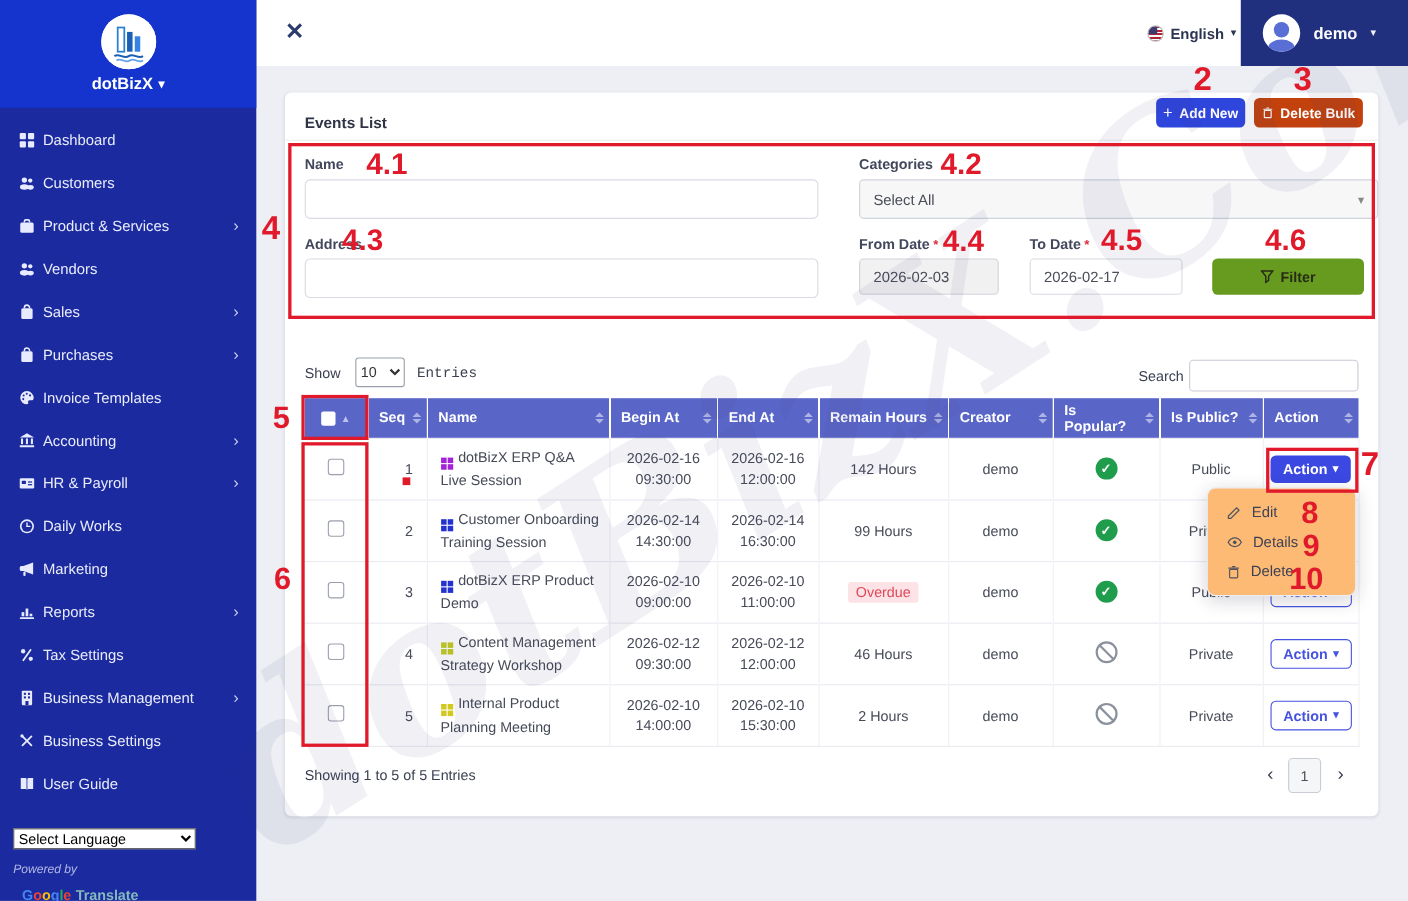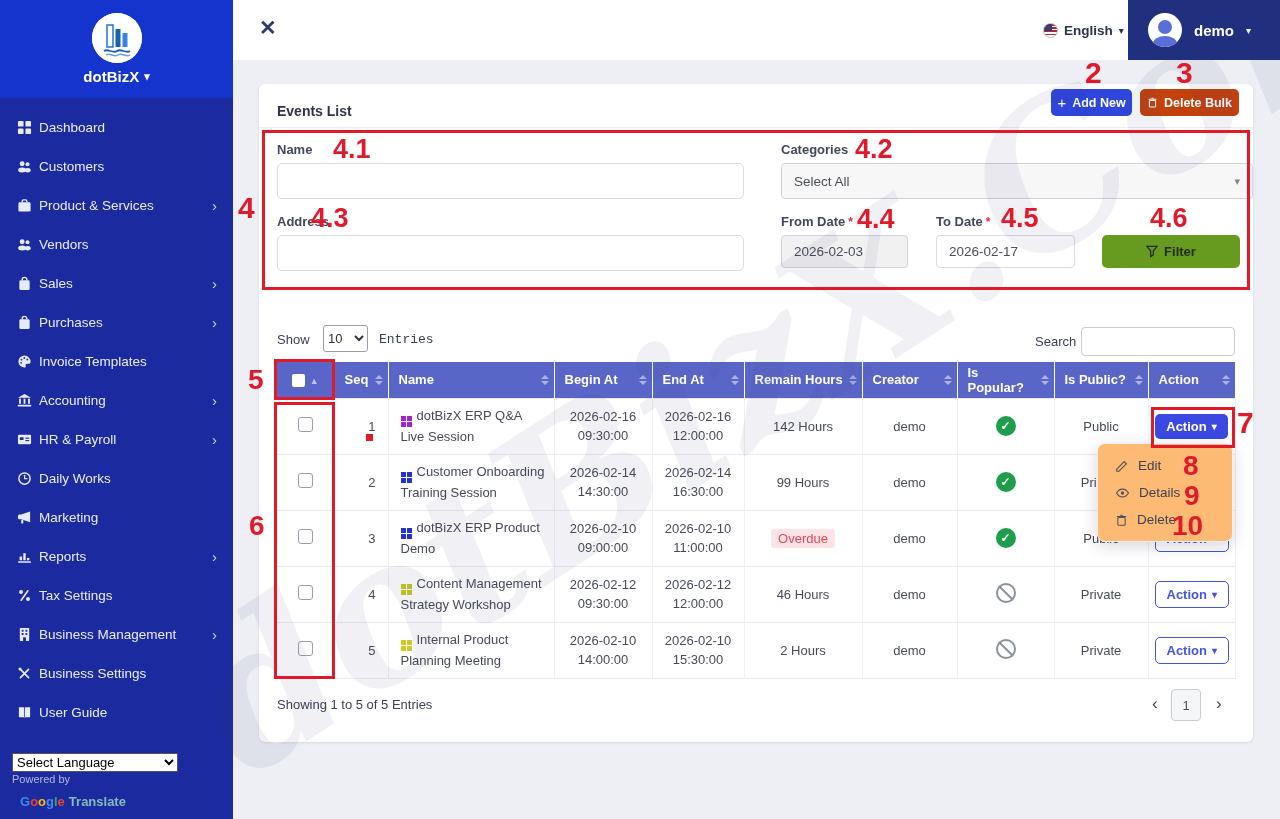--- a/index.html
+++ b/index.html
@@ -12,21 +12,21 @@
   .side-head{height:98px;background:#1434cd;display:flex;flex-direction:column;align-items:center;justify-content:center;gap:5px;}
   .logo-circle{width:50px;height:50px;border-radius:50%;background:#fff;display:flex;align-items:center;justify-content:center;}
   .brand-row{color:#fff;font-weight:700;font-size:15px;display:flex;align-items:center;gap:5px;}
   .brand-row .caret{font-size:11px;}
   .side-menu{padding-top:10px;}
   .menu-item{height:39px;display:flex;align-items:center;padding:0 16px;color:#e9ecfb;font-size:13.5px;gap:6px;cursor:pointer;}
   .menu-item .mi{width:17px;display:flex;justify-content:center;}
   .menu-item .chev{margin-left:auto;color:#ccd2f2;font-size:15px;line-height:1;}
   .side-foot{position:absolute;left:12px;top:753px;}
   .side-foot select{width:166px;height:19px;font-size:13px;border:1px solid #555;background:#fff;border-radius:0;}
-  .powered{font-size:11px;color:rgba(233,236,255,.72);margin-top:1px;}
+  .powered{font-size:11px;color:rgba(233,236,255,.72);margin-top:13px;font-style:italic;}
   .gtrans{margin-top:9px;font-size:13px;font-weight:700;padding-left:8px;}
   .gtrans .t{color:rgba(150,210,195,.85);font-weight:700;margin-left:4px;}
 
   
   .topbar{position:absolute;left:233px;top:0;width:1047px;height:60px;background:#fff;z-index:1;}
   .close-x{position:absolute;left:26px;top:16px;font-size:21px;color:#2c3a6e;font-weight:700;cursor:pointer;}
   .lang-switch{position:absolute;left:810px;top:0;height:60px;display:flex;align-items:center;gap:6px;cursor:pointer;}
   .us-flag{width:15px;height:15px;border-radius:50%;position:relative;overflow:hidden;
            background:repeating-linear-gradient(180deg,#b22234 0 1.6px,#fff 1.6px 3.2px);border:.5px solid #bbb;}
   .us-flag:after{content:"";position:absolute;left:0;top:0;width:8px;height:7px;background:#3c3b6e;}

